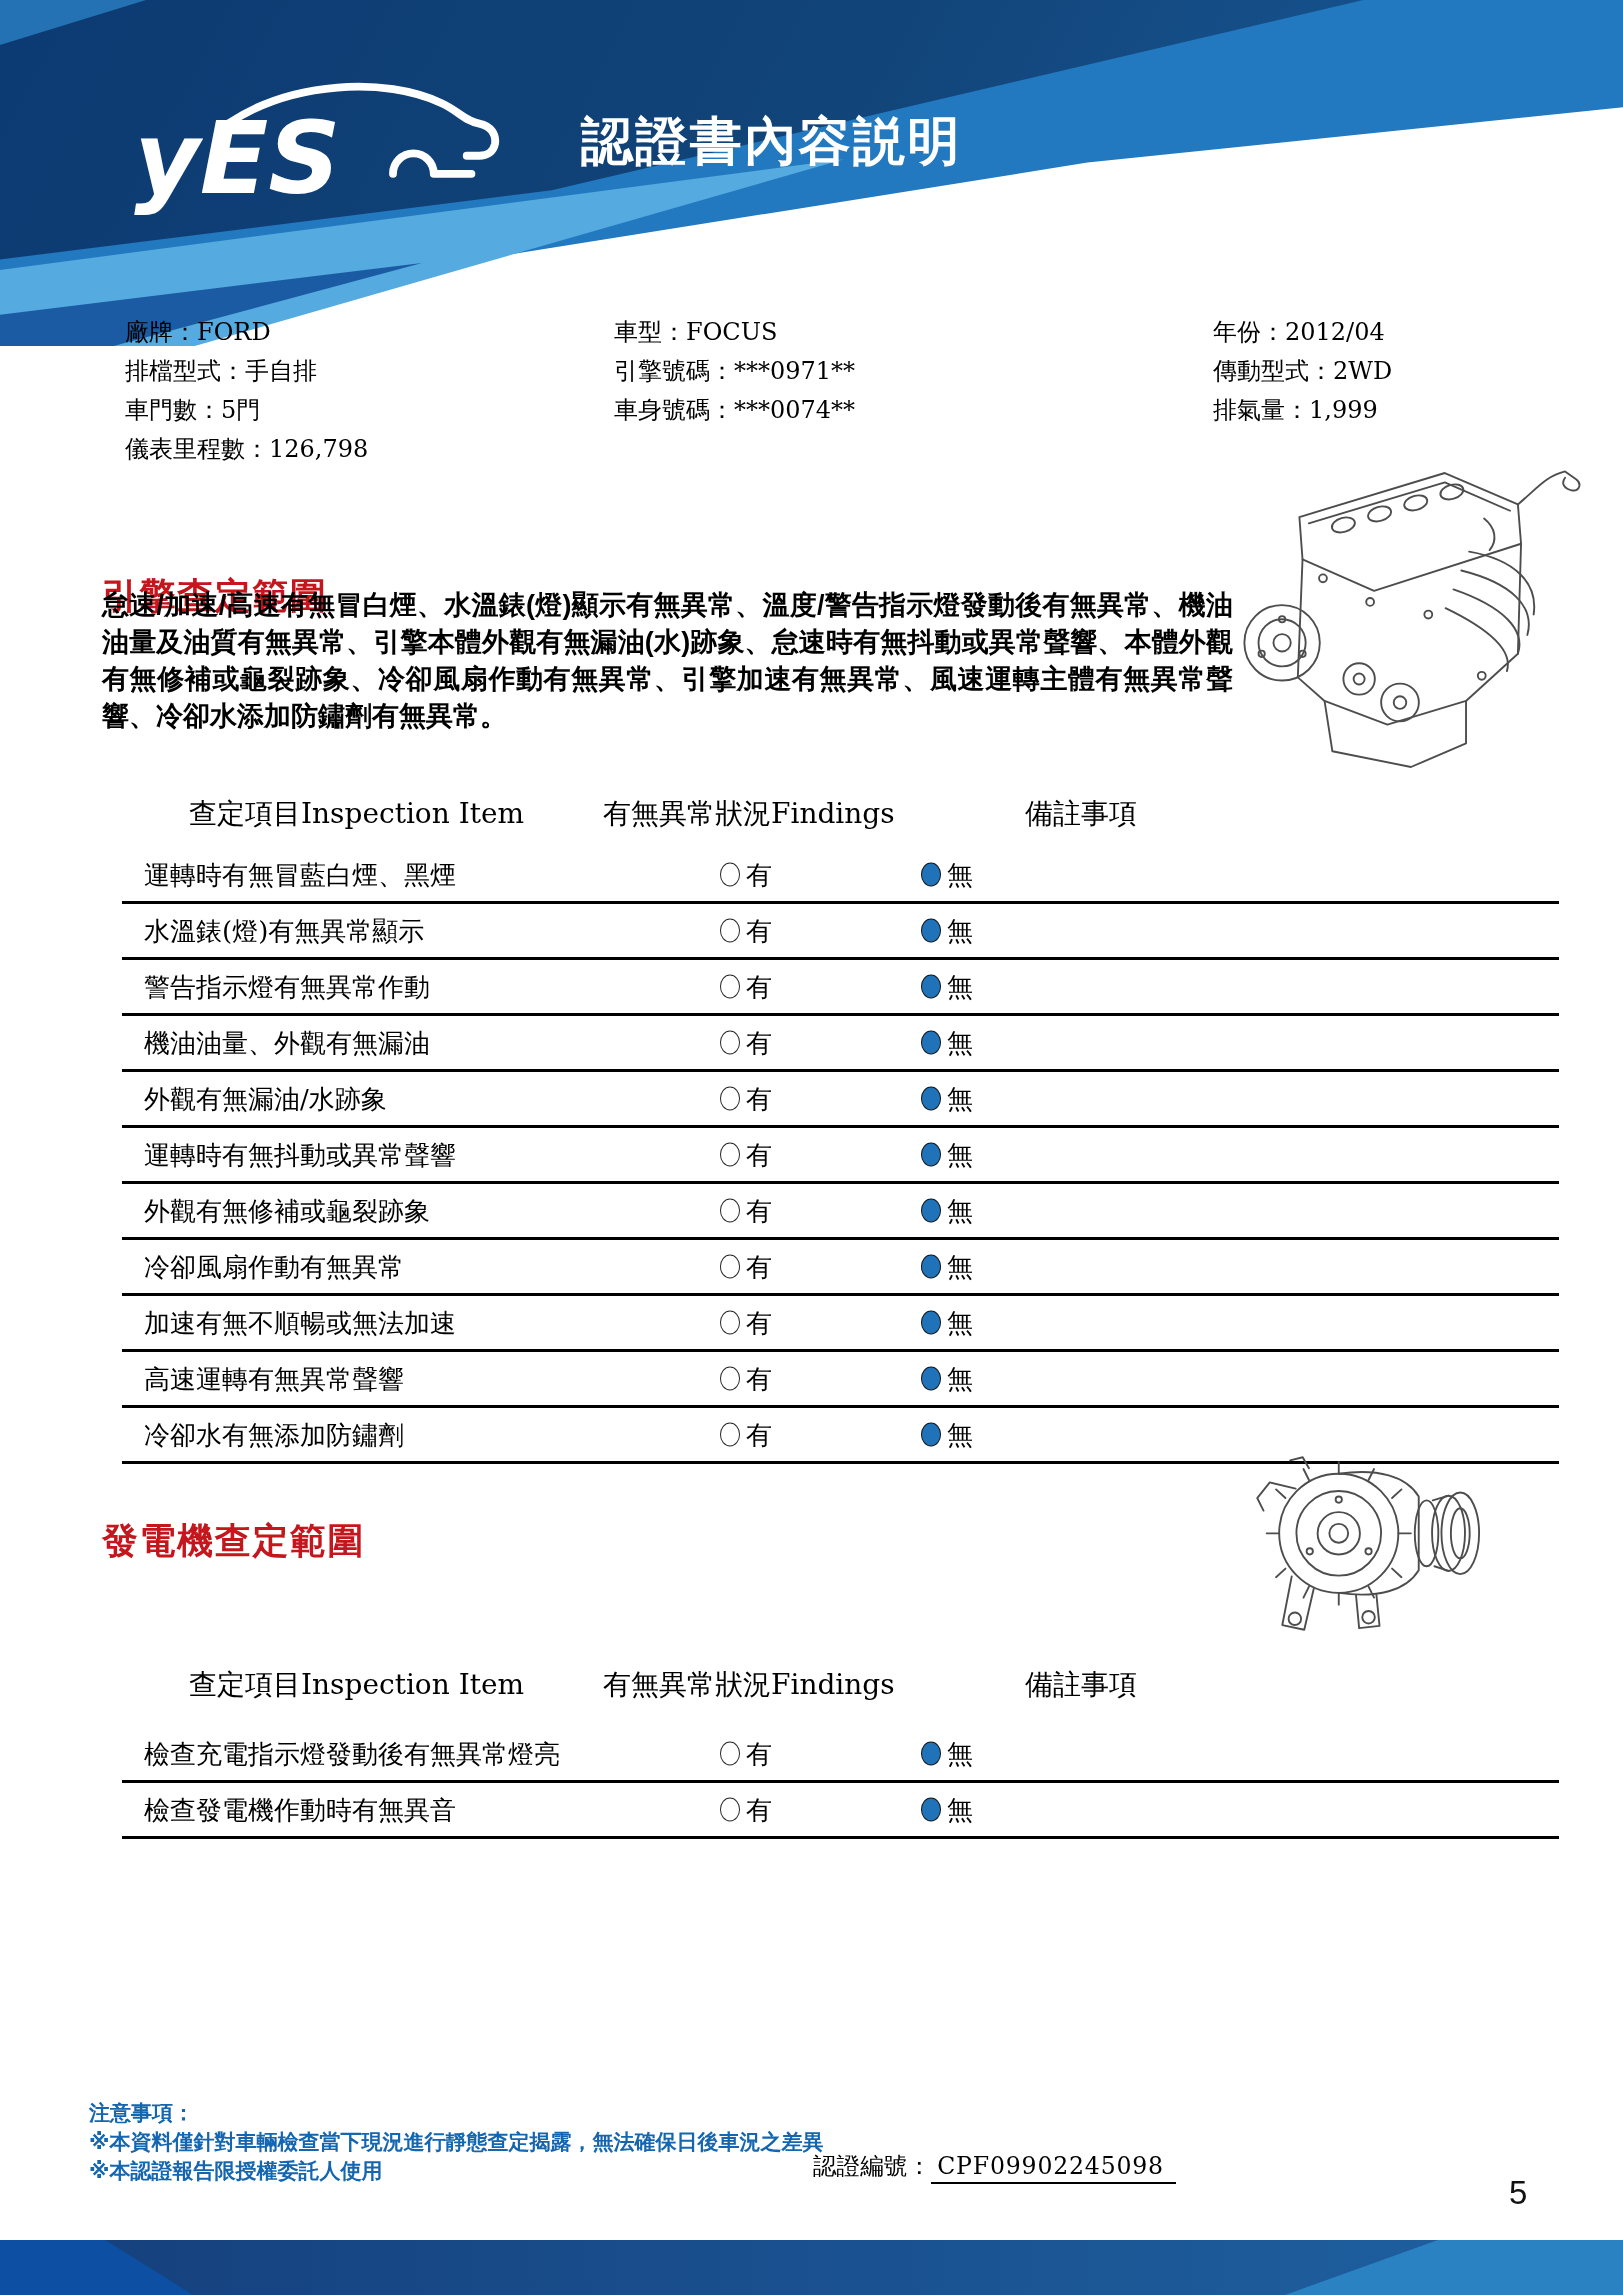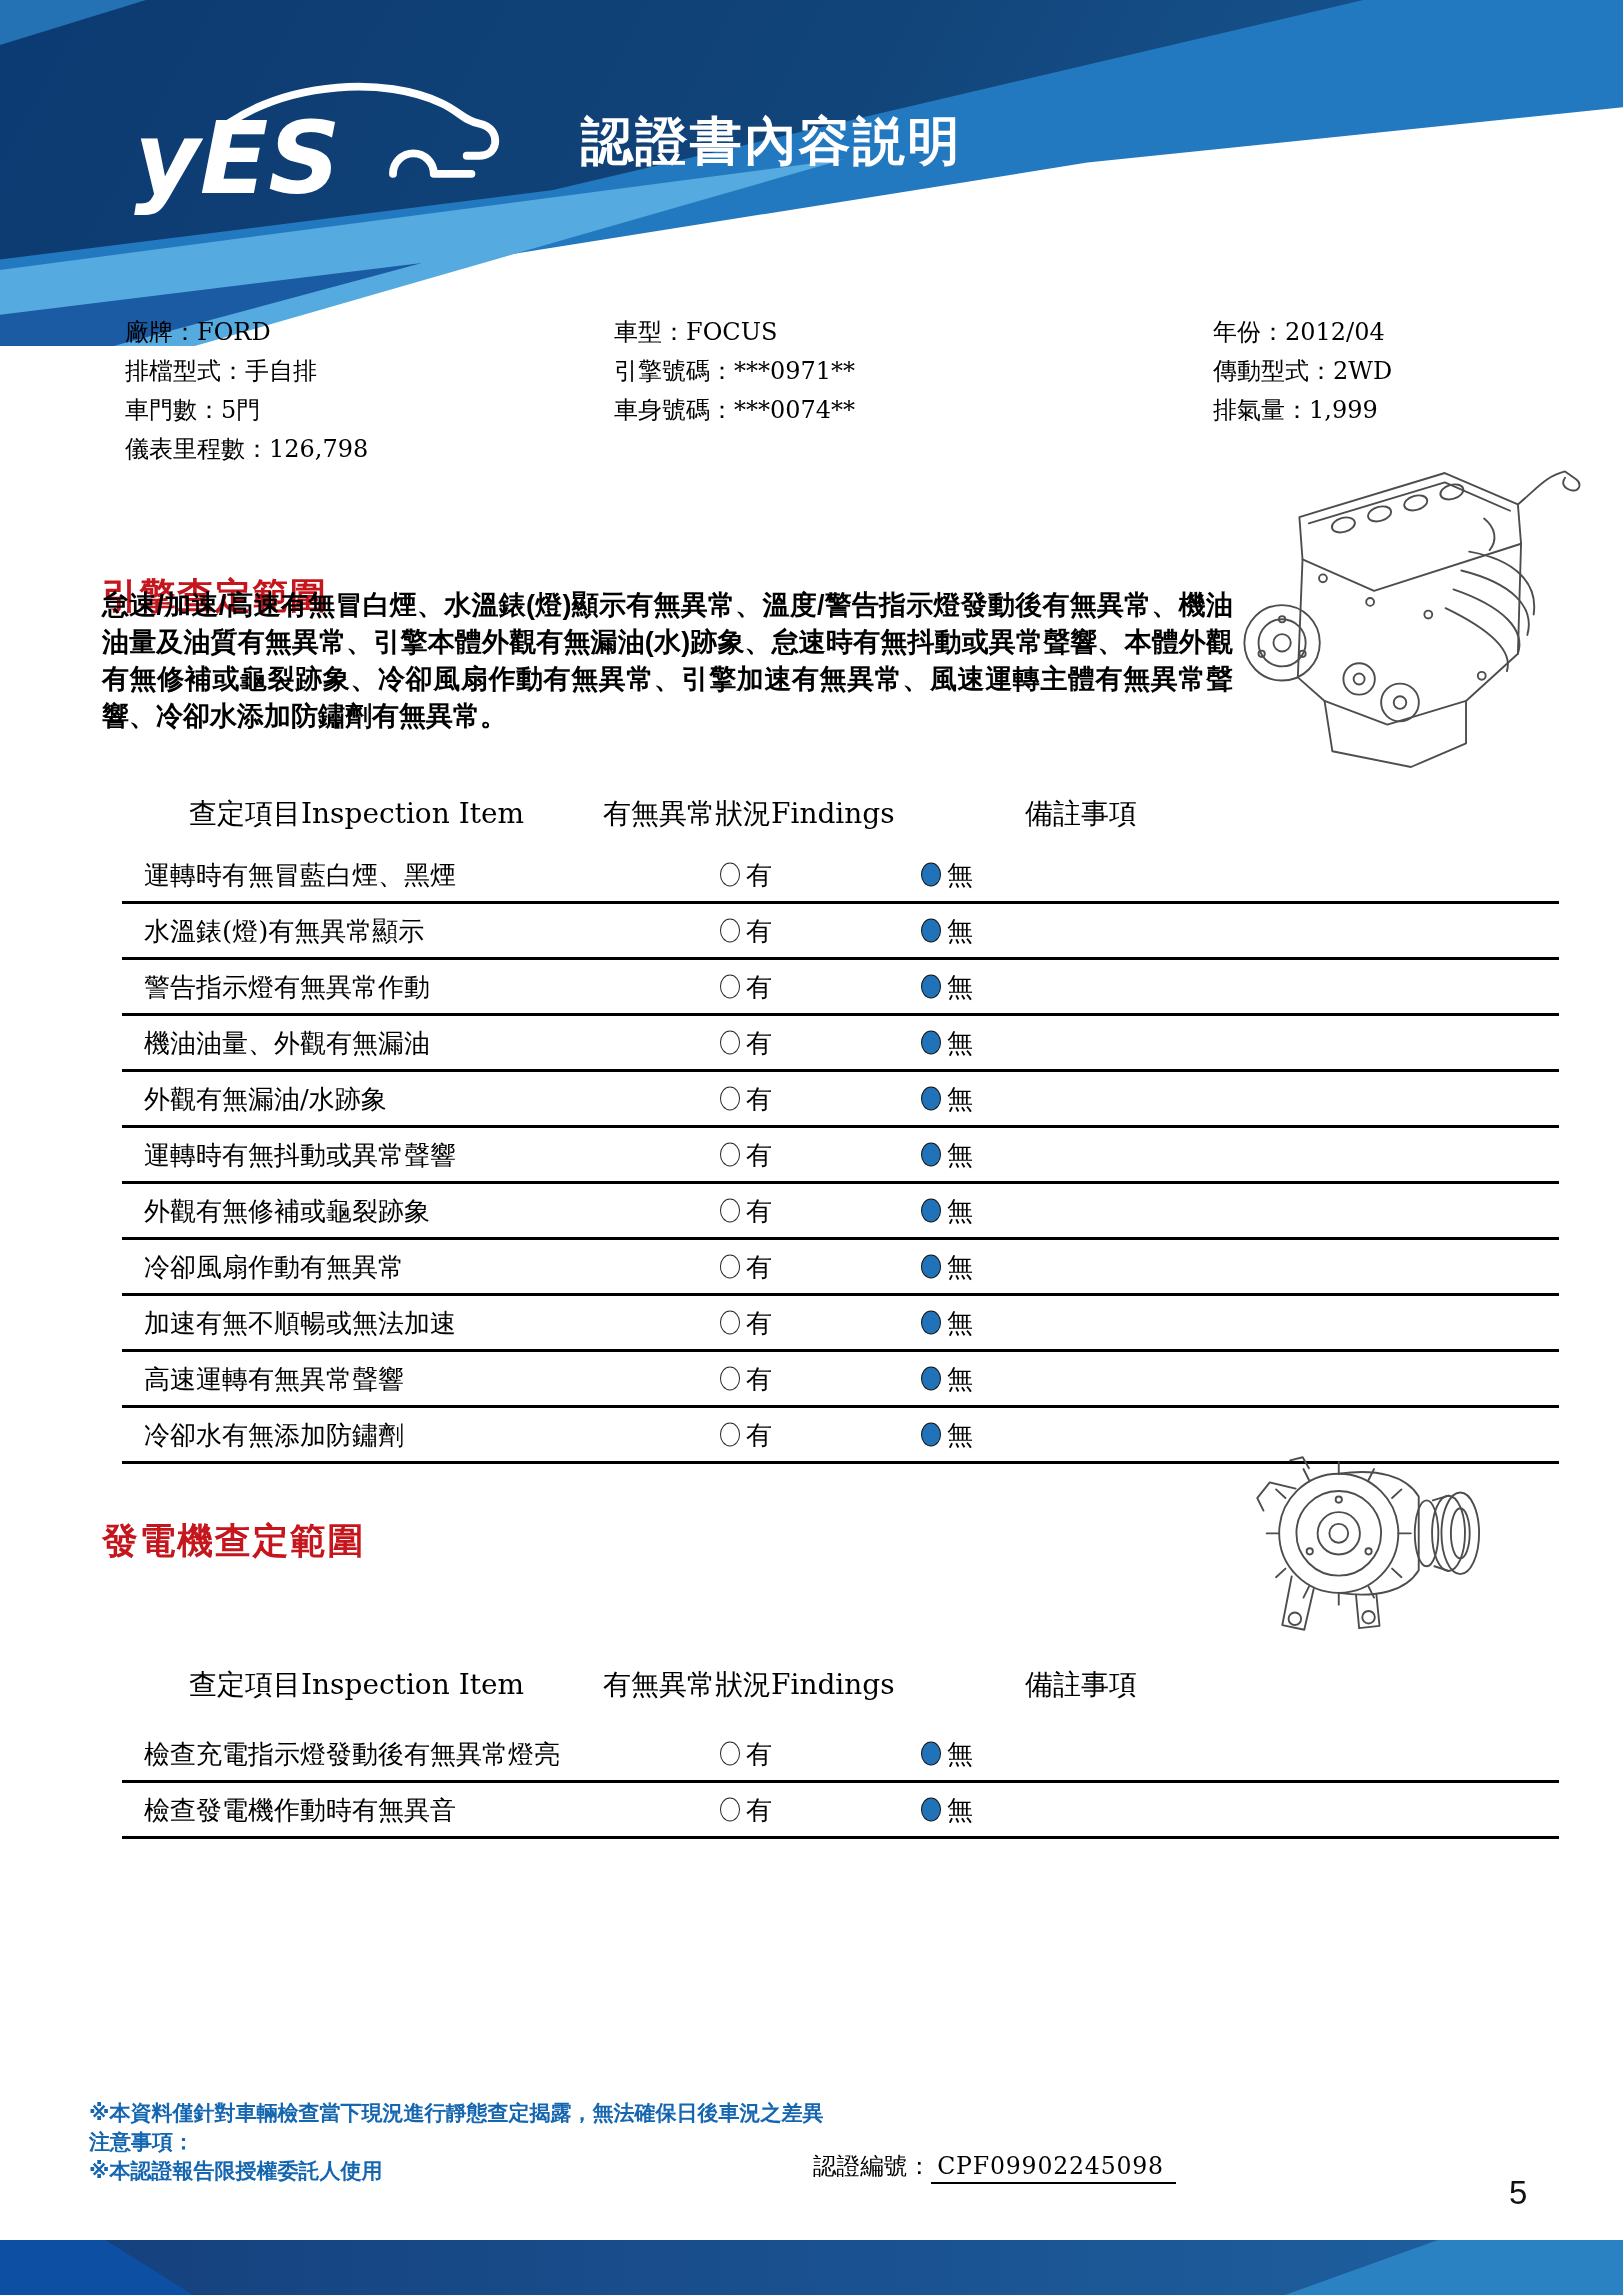--- a/index.html
+++ b/index.html
@@ -364,23 +364,23 @@
         </span>
         <span class="opt opt-no">
           <span class="radio checked"></span>
           <span class="opt-label">無</span>
         </span>
       </div>
 
   </div>
 
   <div class="notes">
-    <div>※本資料僅針對車輛檢查當下現況進行靜態查定揭露，無法確保日後車況之差異</div>
-
-      <div>注意事項：</div>
+    <div>注意事項：</div>
+
+      <div>※本資料僅針對車輛檢查當下現況進行靜態查定揭露，無法確保日後車況之差異</div>
 
       <div>※本認證報告限授權委託人使用</div>
 
   </div>
 
   <div class="cert">
     <span>認證編號：</span><span class="cert-number">CPF09902245098</span>
   </div>
 
   <div class="pagenum">5</div>

